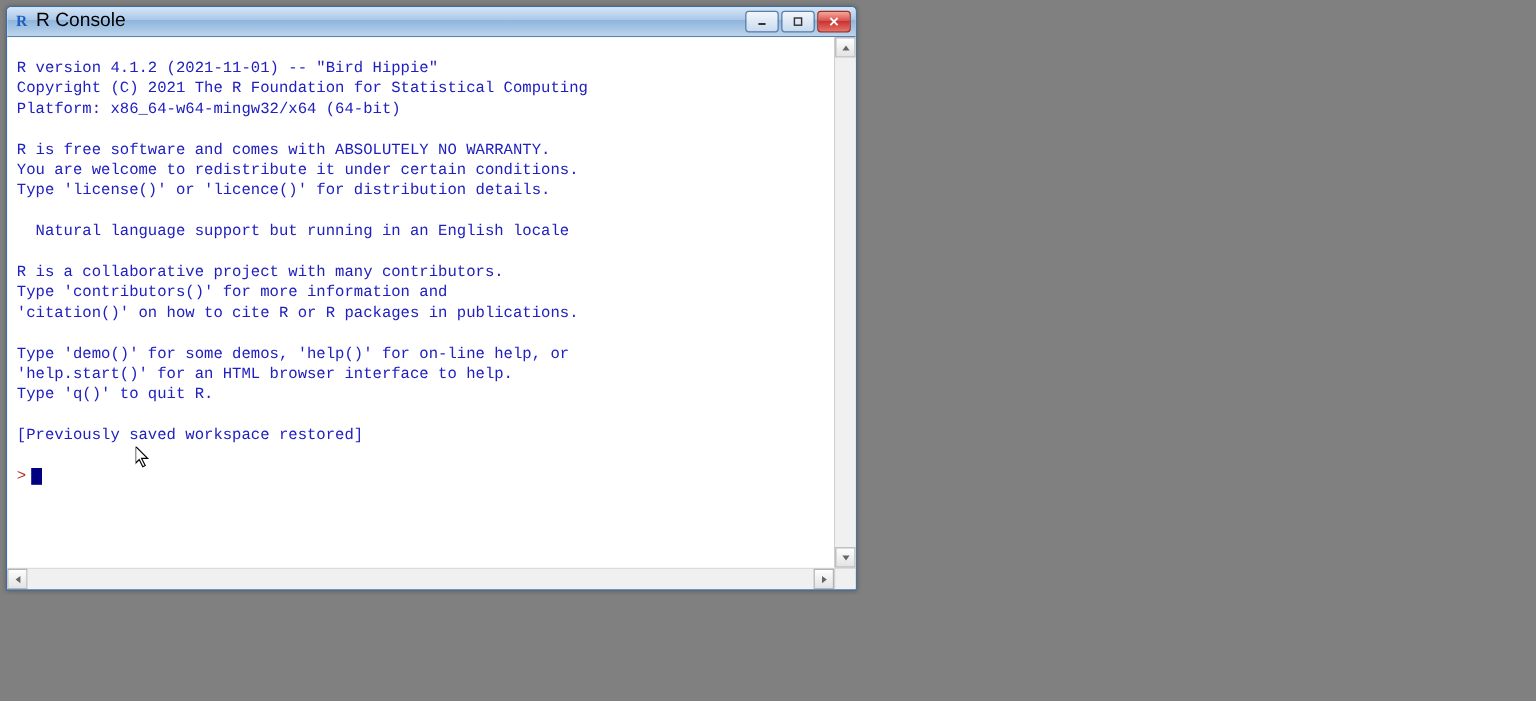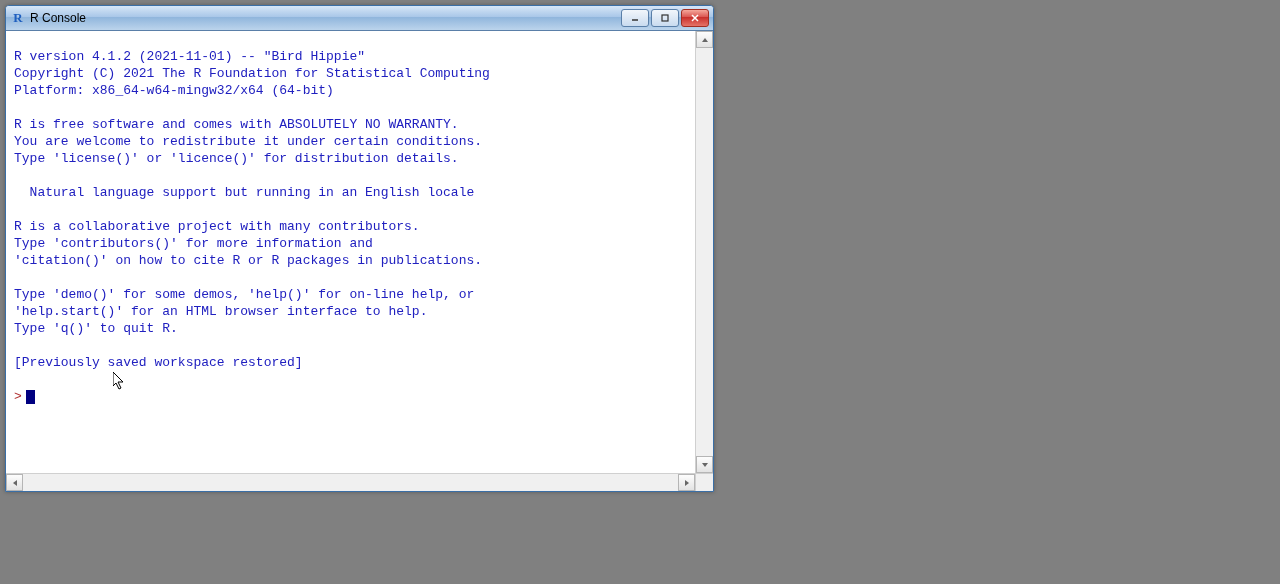--- a/index.html
+++ b/index.html
@@ -46,21 +46,21 @@
     margin-right: 4px;
     display: inline-flex;
     align-items: center;
     justify-content: center;
     color: #1f5fbf;
     font-weight: bold;
     font-size: 13px;
     font-family: "Times New Roman", serif;
   }
   .titlebar .title-text {
-    font-size: 12px;
+    font-size: 16px;
     color: #000;
     flex: 1;
   }
   .win-buttons {
     display: flex;
     gap: 0;
   }
   .win-btn {
     width: 28px;
     height: 18px;

